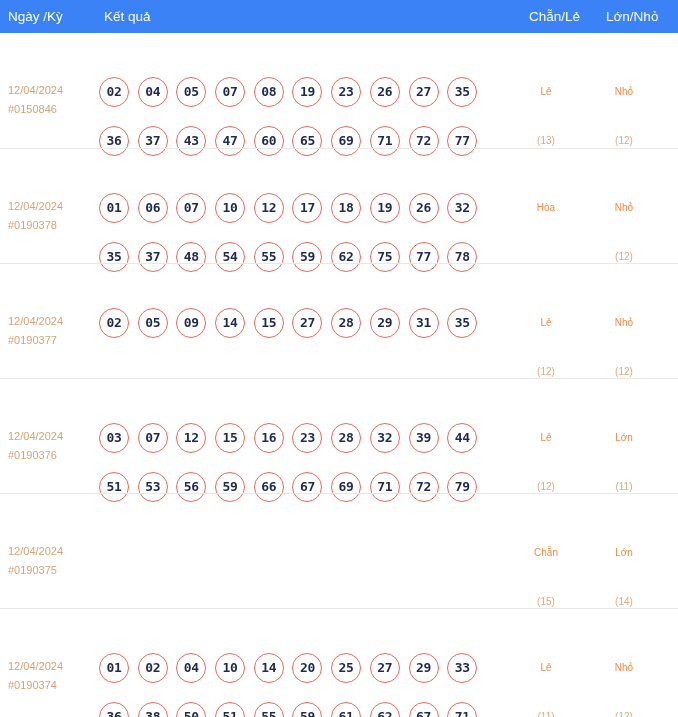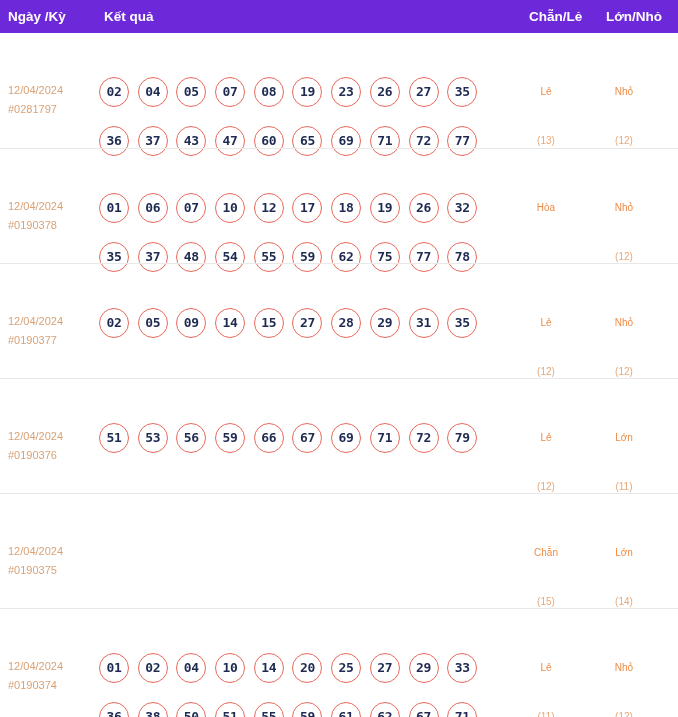--- a/index.html
+++ b/index.html
@@ -17,24 +17,24 @@
 
   .results-table {
     width: 678px;
     background: #ffffff;
   }
 
   
   .table-header {
     position: relative;
     height: 33px;
-    background: #6d28d9;
+    background: #3b82f6;
     color: #ffffff;
     font-size: 13.5px;
-    font-weight: bold;
+    font-weight: normal;
   }
   .table-header .th {
     position: absolute;
     top: 0;
     height: 33px;
     line-height: 33px;
     white-space: nowrap;
   }
   .th-date    { left: 8px; }
   .th-result  { left: 104px; }
@@ -115,21 +115,21 @@
     <div class="th th-date">Ngày /Kỳ</div>
     <div class="th th-result">Kết quả</div>
     <div class="th th-oddeven">Chẵn/Lẻ</div>
     <div class="th th-bigsmall">Lớn/Nhỏ</div>
   </div>
 
   <div id="rows-container">
       <div class="row">
         <div class="row-meta">
           <span class="row-date">12/04/2024</span>
-          <span class="row-id">#0281797</span>
+          <span class="row-id">#0150846</span>
         </div>
         <div class="balls">
           <span class="ball-line"><span class="ball">02</span><span class="ball">04</span><span class="ball">05</span><span class="ball">07</span><span class="ball">08</span><span class="ball">19</span><span class="ball">23</span><span class="ball">26</span><span class="ball">27</span><span class="ball">35</span></span>
           <span class="ball-line"><span class="ball">36</span><span class="ball">37</span><span class="ball">43</span><span class="ball">47</span><span class="ball">60</span><span class="ball">65</span><span class="ball">69</span><span class="ball">71</span><span class="ball">72</span><span class="ball">77</span></span>
         </div>
         <div class="verdict verdict-oddeven">
           <span class="v-label">Lẻ</span>
           <span class="v-count">(13)</span>
         </div>
         <div class="verdict verdict-bigsmall">
@@ -170,20 +170,21 @@
           <span class="v-label">Nhỏ</span>
           <span class="v-count">(12)</span>
         </div>
       </div>
       <div class="row">
         <div class="row-meta">
           <span class="row-date">12/04/2024</span>
           <span class="row-id">#0190376</span>
         </div>
         <div class="balls">
+          <span class="ball-line"><span class="ball">03</span><span class="ball">07</span><span class="ball">12</span><span class="ball">15</span><span class="ball">16</span><span class="ball">23</span><span class="ball">28</span><span class="ball">32</span><span class="ball">39</span><span class="ball">44</span></span>
           <span class="ball-line"><span class="ball">51</span><span class="ball">53</span><span class="ball">56</span><span class="ball">59</span><span class="ball">66</span><span class="ball">67</span><span class="ball">69</span><span class="ball">71</span><span class="ball">72</span><span class="ball">79</span></span>
         </div>
         <div class="verdict verdict-oddeven">
           <span class="v-label">Lẻ</span>
           <span class="v-count">(12)</span>
         </div>
         <div class="verdict verdict-bigsmall">
           <span class="v-label">Lớn</span>
           <span class="v-count">(11)</span>
         </div>

